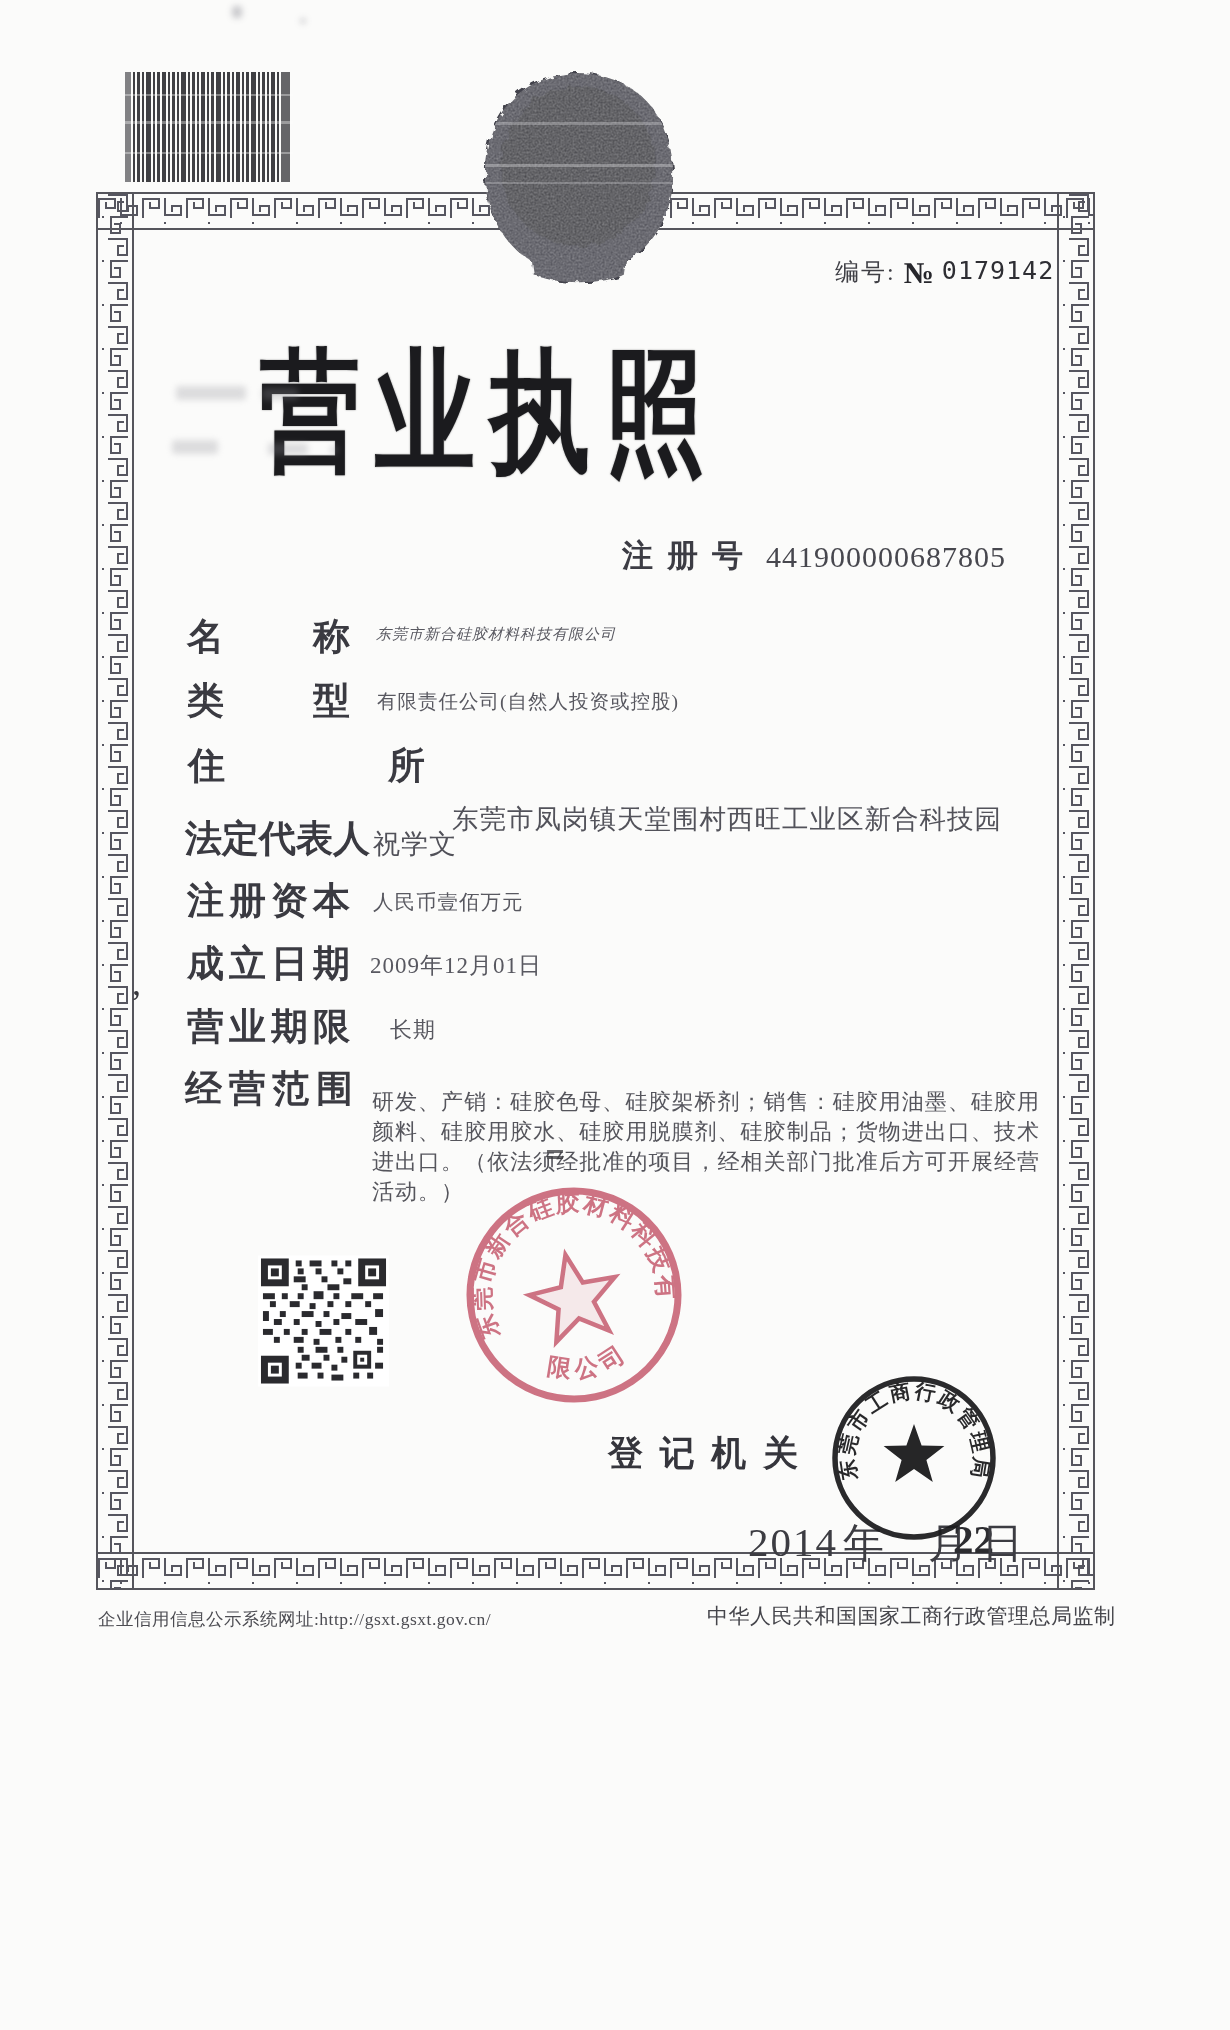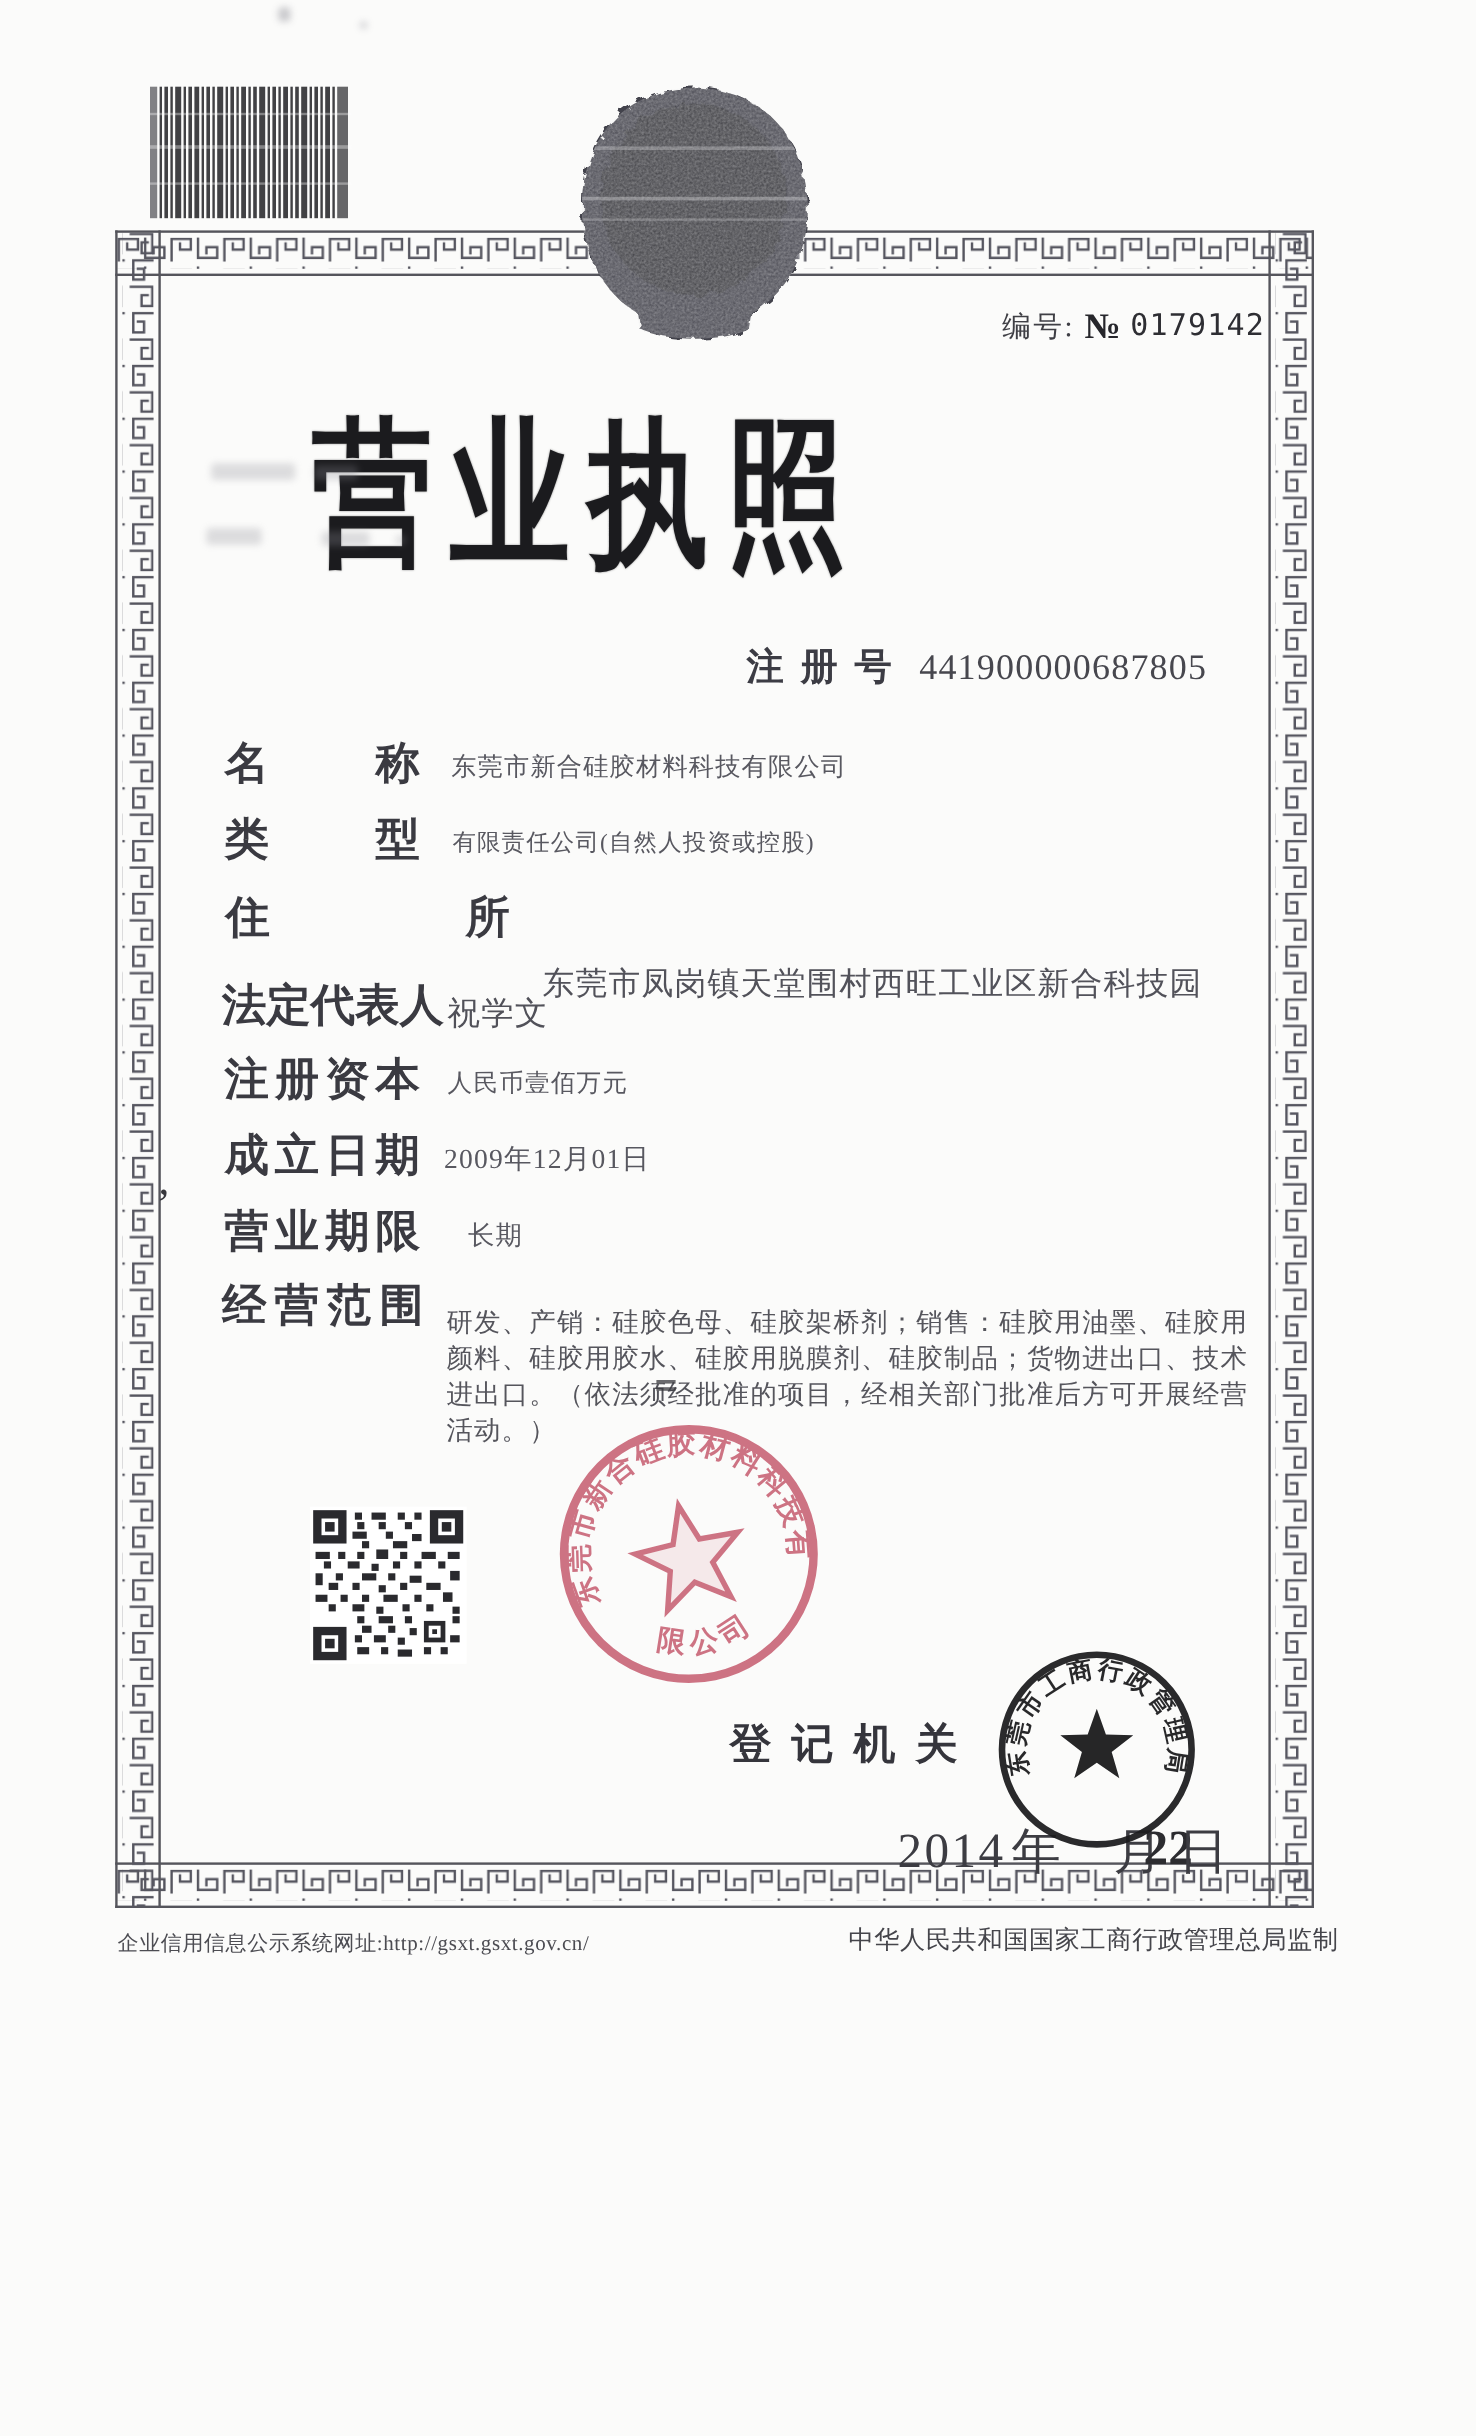--- a/index.html
+++ b/index.html
@@ -36,21 +36,21 @@
 
   
   .regline-label{left:622px;top:535px;width:121px;display:flex;justify-content:space-between;
                  font-size:31px;font-weight:600;color:#3c3c44;z-index:2;}
   .regline-num{left:766px;top:540px;font-size:30px;letter-spacing:1px;color:#47474e;z-index:2;}
 
   
   .field-label{position:absolute;display:flex;justify-content:space-between;
                font-size:37px;font-weight:700;color:#3a3a41;z-index:2;line-height:1.05;}
   .field-value{position:absolute;color:#585860;letter-spacing:1px;z-index:2;white-space:nowrap;}
-  .l1{left:187px;top:618px;width:163px;} .v1{left:376px;top:625px;font-size:21px;}
+  .l1{left:187px;top:618px;width:163px;} .v1{left:376px;top:625px;font-size:15px;font-style:italic;}
   .l2{left:187px;top:682px;width:163px;} .v2{left:377px;top:688px;font-size:19.5px;}
   .l3{left:188px;top:747px;width:237px;} .v3{left:452px;top:753px;font-size:26.5px;color:#52525a;margin-top:48px;}
   .l4{left:185px;top:820px;width:170px;} .v4{left:373px;top:826px;font-size:27px;color:#515159;}
   .l5{left:187px;top:882px;width:163px;} .v5{left:373px;top:888px;font-size:20.5px;}
   .l6{left:187px;top:945px;width:163px;} .v6{left:370px;top:950px;font-size:23px;}
   .l7{left:187px;top:1008px;width:163px;} .v7{left:390px;top:1015px;font-size:22px;}
   .l8{left:185px;top:1070px;width:168px;}
   .v8{left:372px;top:1087px;width:668px;font-size:22px;line-height:1.36;text-align:justify;
       white-space:normal;color:#55555c;}
 

